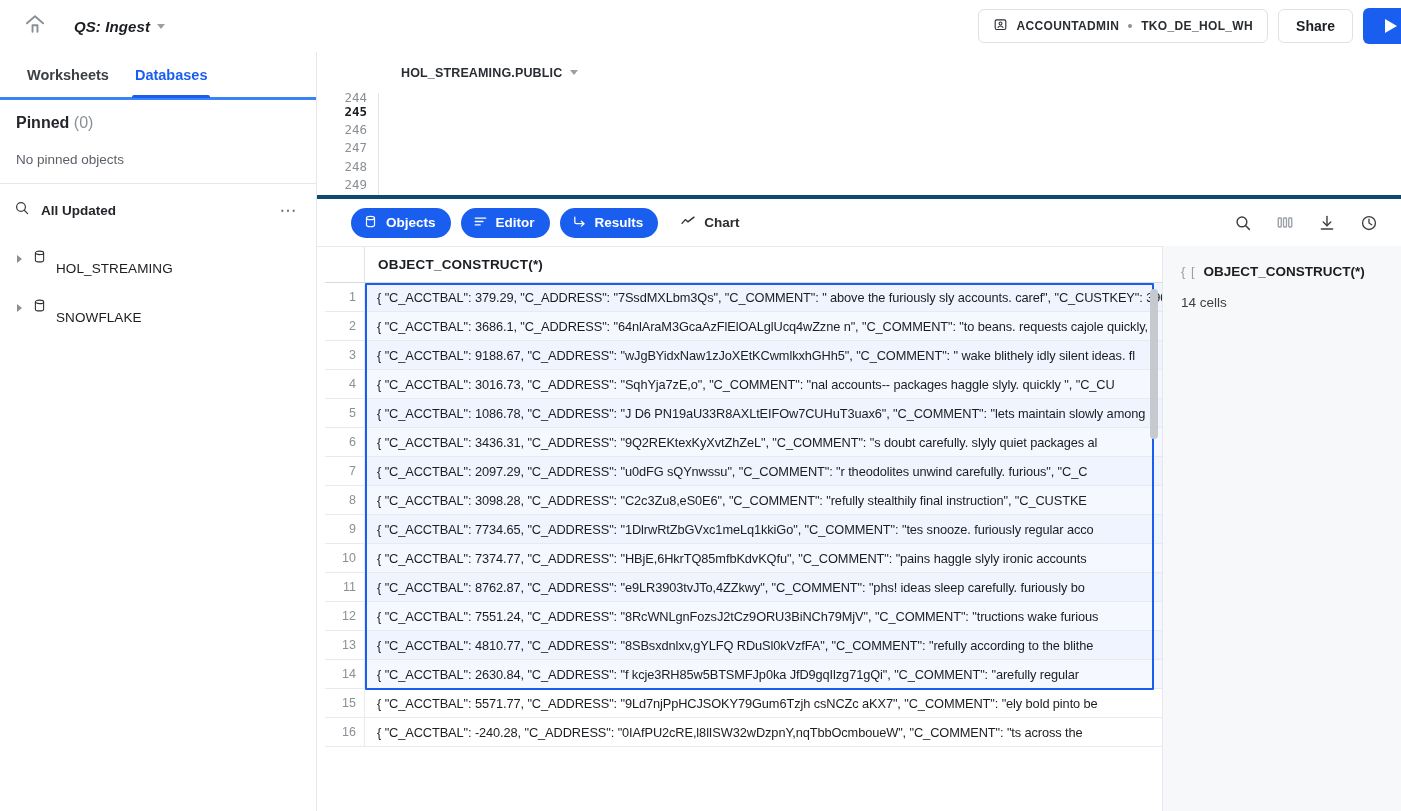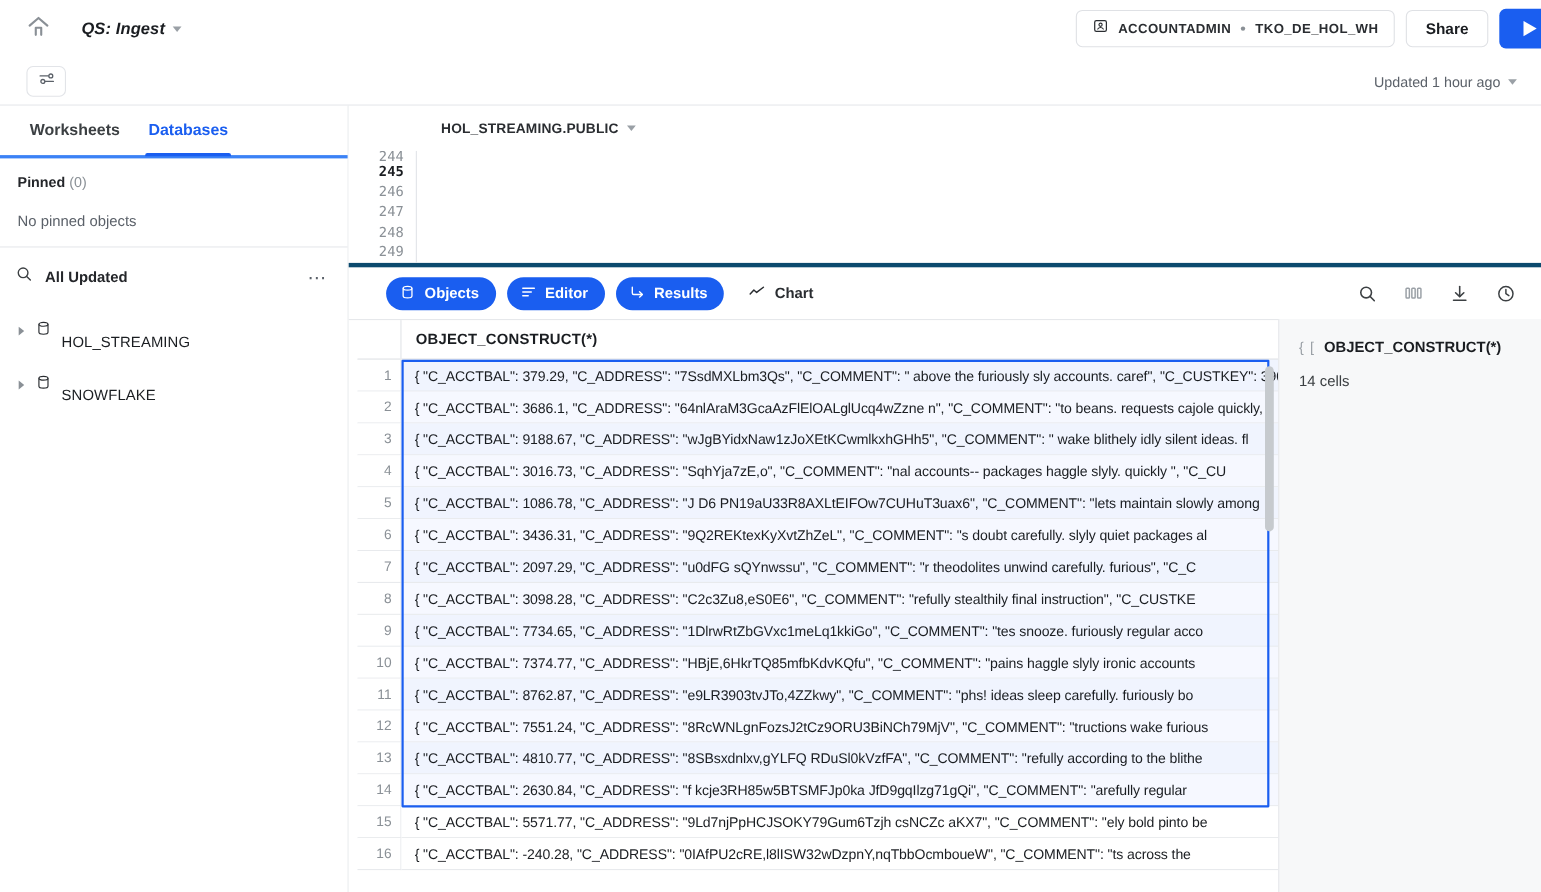--- a/index.html
+++ b/index.html
@@ -104,21 +104,21 @@
     display: flex; align-items: center; padding: 0 13px;
     font-size: 14.5px; font-weight: 700; color: #3c4043;
     cursor: pointer; position: relative;
   }
   .side-tab.active { color: #1a5ef0; justify-content: center; }
   .side-tab.active::after {
     content: ""; position: absolute; left: 10px; right: 10px; bottom: -1px;
     height: 3px; background: #1a5ef0; border-radius: 2px 2px 0 0;
   }
   .pinned-sec { padding: 14px 16px 0 16px; }
-  .pinned-title { font-size: 13px; font-weight: 700; color: #24262a; }
+  .pinned-title { font-size: 16px; font-weight: 700; color: #24262a; }
   .pinned-title .cnt { font-weight: 400; color: #8a9096; }
   .pinned-empty { font-size: 13.5px; color: #5b6169; padding: 20px 16px 16px 16px; }
   .side-div { height: 1px; background: #e6e8eb; }
   .allobj-row {
     display: flex; align-items: center; gap: 11px;
     padding: 16px 16px 10px 14px; position: relative; cursor: pointer;
   }
   .allobj-text { font-size: 13.5px; font-weight: 700; color: #24262a; }
   .dots-btn {
     position: absolute; right: 18px; top: 50%; transform: translateY(-30%);
@@ -282,36 +282,20 @@
       </div>
       <div class="share-btn">
         <span>Share</span>
       </div>
       <div class="run-btn">
         <span class="play-tri"></span>
       </div>
     </div>
   </div>
 
-  <div class="secondbar">
-    <div class="settings-btn">
-      <span>
-        <svg width="17" height="17" viewBox="0 0 24 24" fill="none">
-          <line x1="3.5" y1="8.5" x2="14" y2="8.5" stroke="#5b6169" stroke-width="1.7" stroke-linecap="round"></line>
-          <circle cx="17.2" cy="8.5" r="2.5" stroke="#5b6169" stroke-width="1.7"></circle>
-          <line x1="10.5" y1="15.6" x2="20.5" y2="15.6" stroke="#5b6169" stroke-width="1.7" stroke-linecap="round"></line>
-          <circle cx="7" cy="15.6" r="2.5" stroke="#5b6169" stroke-width="1.7"></circle>
-        </svg>
-      </span>
-    </div>
-    <div class="updated-wrap">
-      <span class="updated-text">Updated 1 hour ago</span>
-      <span class="caret-down"></span>
-    </div>
-  </div>
 
   <div class="body">
 
     <div class="sidebar">
       <div class="side-tabs">
         <div class="side-tab">
           <span>Worksheets</span>
         </div>
         <div class="side-tab active">
           <span>Databases</span>

